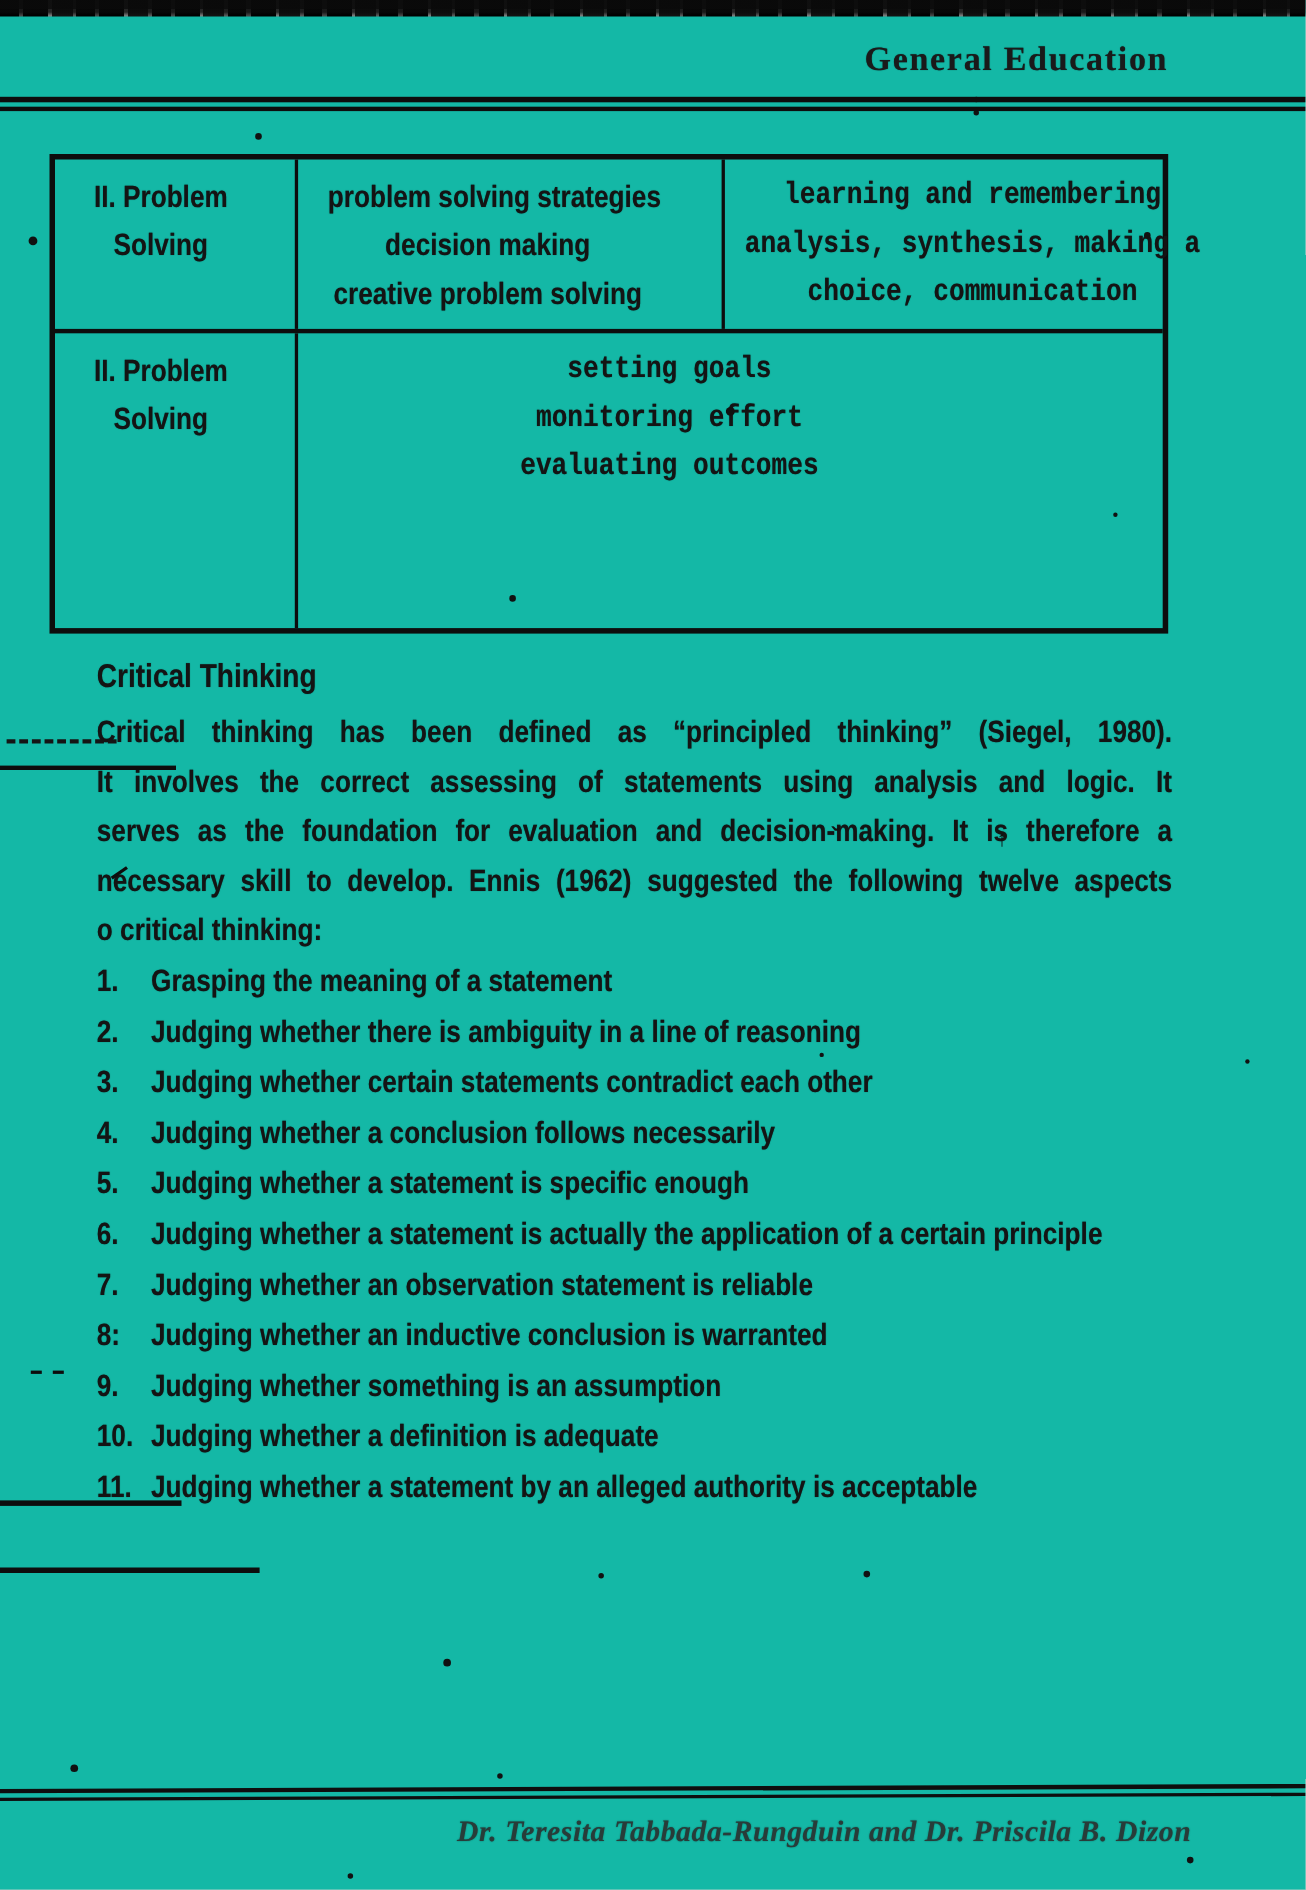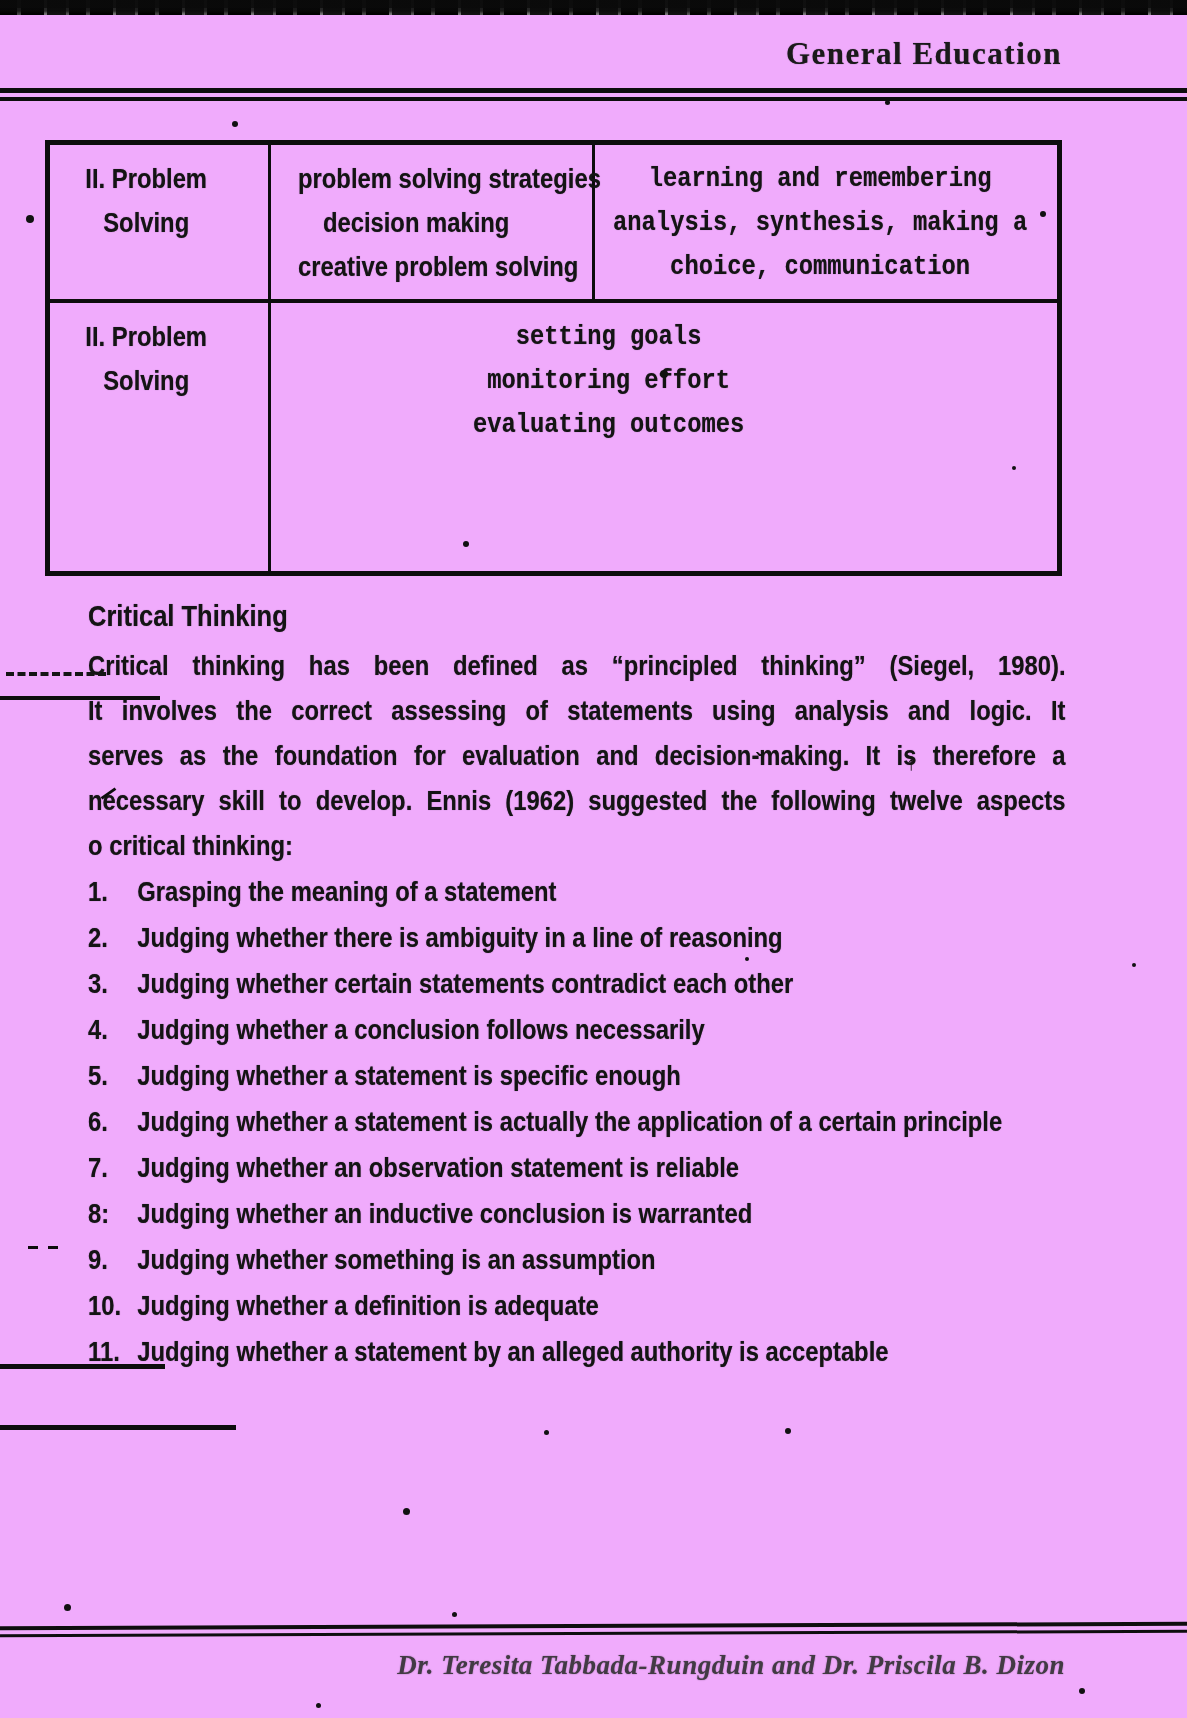--- a/index.html
+++ b/index.html
@@ -1,18 +1,18 @@
 <!DOCTYPE html>
 <html><head>
 <meta charset="utf-8">
 <style>
   html,body{margin:0;padding:0;background:#d8d8d4;}
   .page{
     position:relative; width:1187px; height:1718px; margin:0 auto;
-    background:#f0abfc; color:#141414; overflow:hidden;
+    background:#14b8a6; color:#141414; overflow:hidden;
     font-family:"Liberation Sans", sans-serif;
   }
   
   .top-band{
     position:absolute; left:0; top:0; width:100%; height:15px;
     background:
       linear-gradient(to bottom, rgba(10,10,10,.95) 0 8px, rgba(10,10,10,.75) 8px 11px, rgba(10,10,10,0) 14px),
       repeating-linear-gradient(90deg,#000 0 17px,#444 17px 21px,#000 21px 44px,#777 44px 47px,#111 47px 66px,#555 66px 69px);
   }
   .header-title{
@@ -31,21 +31,21 @@
   }
   
   .doc-table{
     position:absolute; left:45px; top:140px; width:1007px;
     border:5px solid #0d0d0d;
   }
   .t-row{display:flex; align-items:stretch;text-align:center;}
   .t-row.r2{border-top:4px solid #0d0d0d;}
   .cell{padding:12px 16px 10px 18px; box-sizing:border-box;}
   .c1{width:218px; flex:none;}
-  .c2{width:324px; flex:none; border-left:3px solid #0d0d0d;padding-left:27px;}
+  .c2{width:388px; flex:none; border-left:3px solid #0d0d0d;padding-left:27px;}
   .c3{flex:1; border-left:3px solid #0d0d0d;font-family:Liberation Mono, monospace;}
   .r1 .cell{min-height:143px;}
   .r2 .cell{min-height:268px;}
   .cell-line{
     font-size:28px; font-weight:bold; line-height:44px;
     text-shadow:0 0 1px rgba(0,0,0,.5); white-space:nowrap;
   }
   .condense{transform:scaleX(.85); transform-origin:left top;}
   
   .text-col{
@@ -71,21 +71,21 @@
     font-size:28px; font-weight:bold; white-space:nowrap;
     text-shadow:0 0 1px rgba(0,0,0,.5);
   }
   
   .footer-rule{
     position:absolute; left:0; top:1624px; width:100%; height:4px;
     border-top:4px solid #0e0e0e; border-bottom:3px solid #0e0e0e;
     transform:rotate(-.22deg);
   }
   .footer-authors{
-    position:absolute; top:1650px; right:122px;
+    position:absolute; top:1650px; right:104px;
     font-family:"Liberation Serif", serif; font-style:italic; font-weight:bold;
     font-size:27px; color:#2b2b2b; letter-spacing:.5px;
     text-shadow:0 0 1.5px rgba(0,0,0,.5); opacity:.88;
   }
   
   .artifact{position:absolute; background:#0d0d0d;}
   .dash-line{
     position:absolute; left:6px; top:672px; width:100px; height:0;
     border-top:4px dashed #151515;
   }

